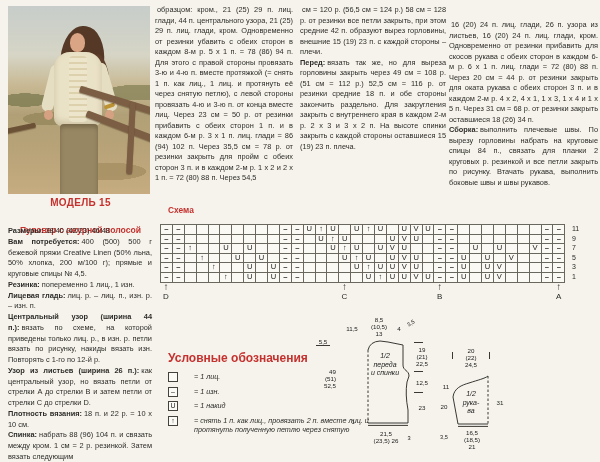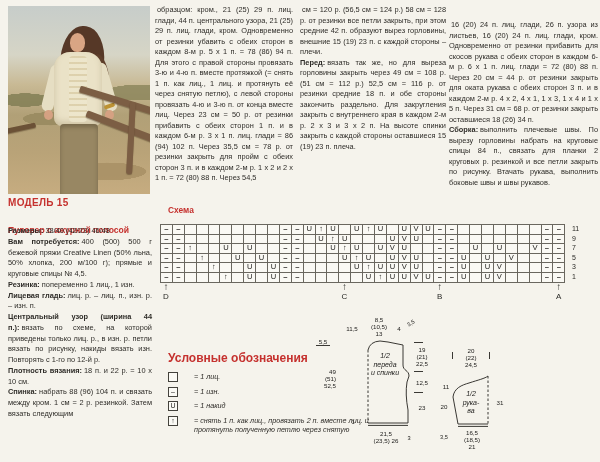--- a/index.html
+++ b/index.html
@@ -32,21 +32,21 @@
     background:repeating-linear-gradient(180deg,#d9cba4 0 2px,#eee7cd 2px 6px); opacity:.75; border-radius:4px; }
   .armL { position:absolute; left:38px; top:58px; width:12px; height:48px; background:#e6dec3; border-radius:6px; transform:rotate(14deg); }
   .armR { position:absolute; left:92px; top:56px; width:12px; height:50px; background:#e6dec3; border-radius:6px; transform:rotate(-16deg); }
   .handL { position:absolute; left:36px; top:104px; width:9px; height:10px; background:#d5a182; border-radius:50%; }
   .handR { position:absolute; left:97px; top:104px; width:9px; height:10px; background:#d5a182; border-radius:50%; }
   .bangle { position:absolute; left:96px; top:98px; width:11px; height:4px; background:#bd9233; border-radius:2px; transform:rotate(-18deg); }
   .pants { position:absolute; left:52px; top:118px; width:38px; height:70px; background:#988763;
     border-radius:4px 4px 0 0; box-shadow:inset 0 3px 4px rgba(70,60,40,.4); }
 
   
-  .model-head { position:absolute; left:8px; top:197px; width:145px; color:#c5312e; font-weight:bold; }
+  .model-head { position:absolute; left:8px; top:197px; width:145px; color:#c5312e; font-weight:bold;text-align:center; }
   .model-head .mh1 { font-size:10px; letter-spacing:.3px; }
   .model-head .mh2 { font-size:8.6px; margin-top:17px; }
   .txtcol { position:absolute; font-size:7.4px; line-height:10.5px; text-align:justify; }
   .txtcol p b { margin-right:2px; }
   .mat { left:8px; top:226px; width:144px; line-height:10.75px; }
   .c1 { left:155px; top:5px; width:138px; }
   .c2 { left:300px; top:5px; width:146px; }
   .c3 { left:449px; top:20px; width:149px; }
 
   
@@ -105,20 +105,21 @@
   <div class="mh2">Пуловер с ажурной полосой</div>
 </div>
 
 <div class="txtcol mat">
 
 <p class="para"><b>Размеры:</b><span>38/40 (42/23) 46/48</span></p>
     <p class="para"><b>Вам потребуется:</b><span>400 (500) 500 г бежевой пряжи Creative Linen (50% льна, 50% хлопка, 200 м/100 г); прямые и круговые спицы № 4,5.</span></p>
     <p class="para"><b>Резинка:</b><span>попеременно 1 лиц., 1 изн.</span></p>
     <p class="para"><b>Лицевая гладь:</b><span>лиц. р. – лиц. п., изн. р. – изн. п.</span></p>
     <p class="para"><b>Центральный узор (ширина 44 п.):</b><span>вязать по схеме, на которой приведены только лиц. р., в изн. р. петли вязать по рисунку, накиды вязать изн. Повторять с 1-го по 12-й р.</span></p>
+    <p class="para"><b>Узор из листьев (ширина 26 п.):</b><span>как центральный узор, но вязать петли от стрелки А до стрелки В и затем петли от стрелки С до стрелки D.</span></p>
     <p class="para"><b>Плотность вязания:</b><span>18 п. и 22 р. = 10 х 10 см.</span></p>
     <p class="para"><b>Спинка:</b><span>набрать 88 (96) 104 п. и связать между кром. 1 см = 2 р. резинкой. Затем вязать следующим</span></p>
   </div>
 
 <div class="txtcol c1">
 
 <p class="para"><b></b><span>образцом: кром., 21 (25) 29 п. лиц. глади, 44 п. центрального узора, 21 (25) 29 п. лиц. глади, кром. Одновременно от резинки убавить с обеих сторон в каждом 8-м р. 5 х 1 п. = 78 (86) 94 п. Для этого с правой стороны провязать 3-ю и 4-ю п. вместе протяжкой (= снять 1 п. как лиц., 1 лиц. и протянуть её через снятую петлю), с левой стороны провязать 4-ю и 3-ю п. от конца вместе лиц. Через 23 см = 50 р. от резинки прибавить с обеих сторон 1 п. и в каждом 6-м р. 3 х 1 п. лиц. глади = 86 (94) 102 п. Через 35,5 см = 78 р. от резинки закрыть для пройм с обеих сторон 3 п. и в каждом 2-м р. 1 х 2 и 2 х 1 п. = 72 (80) 88 п. Через 54,5</span></p>
   </div>
 <div class="txtcol c2">
 

